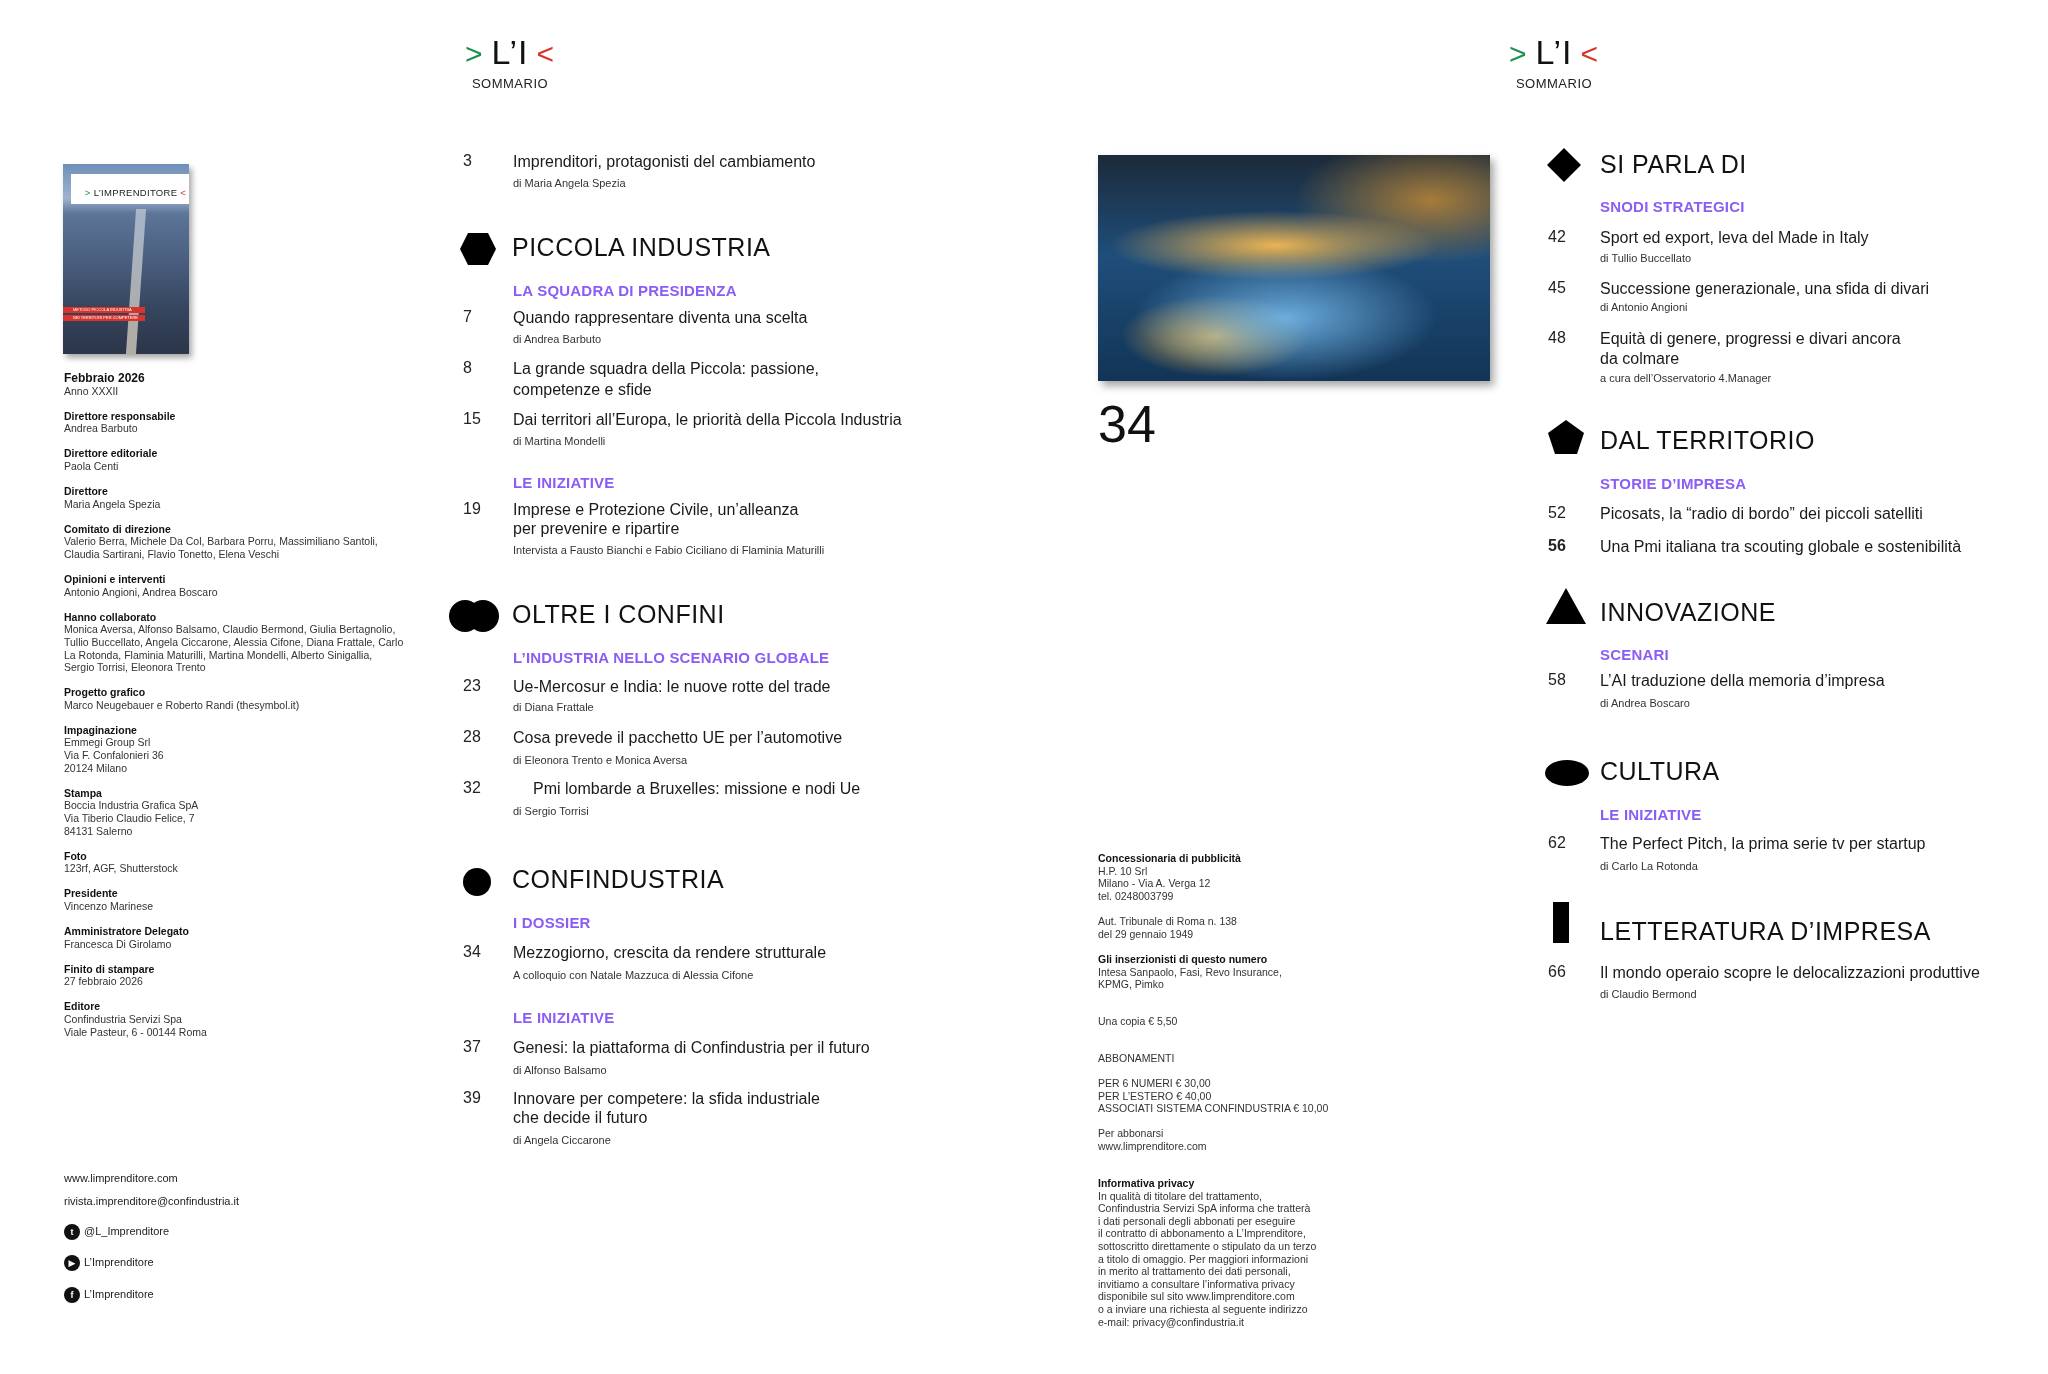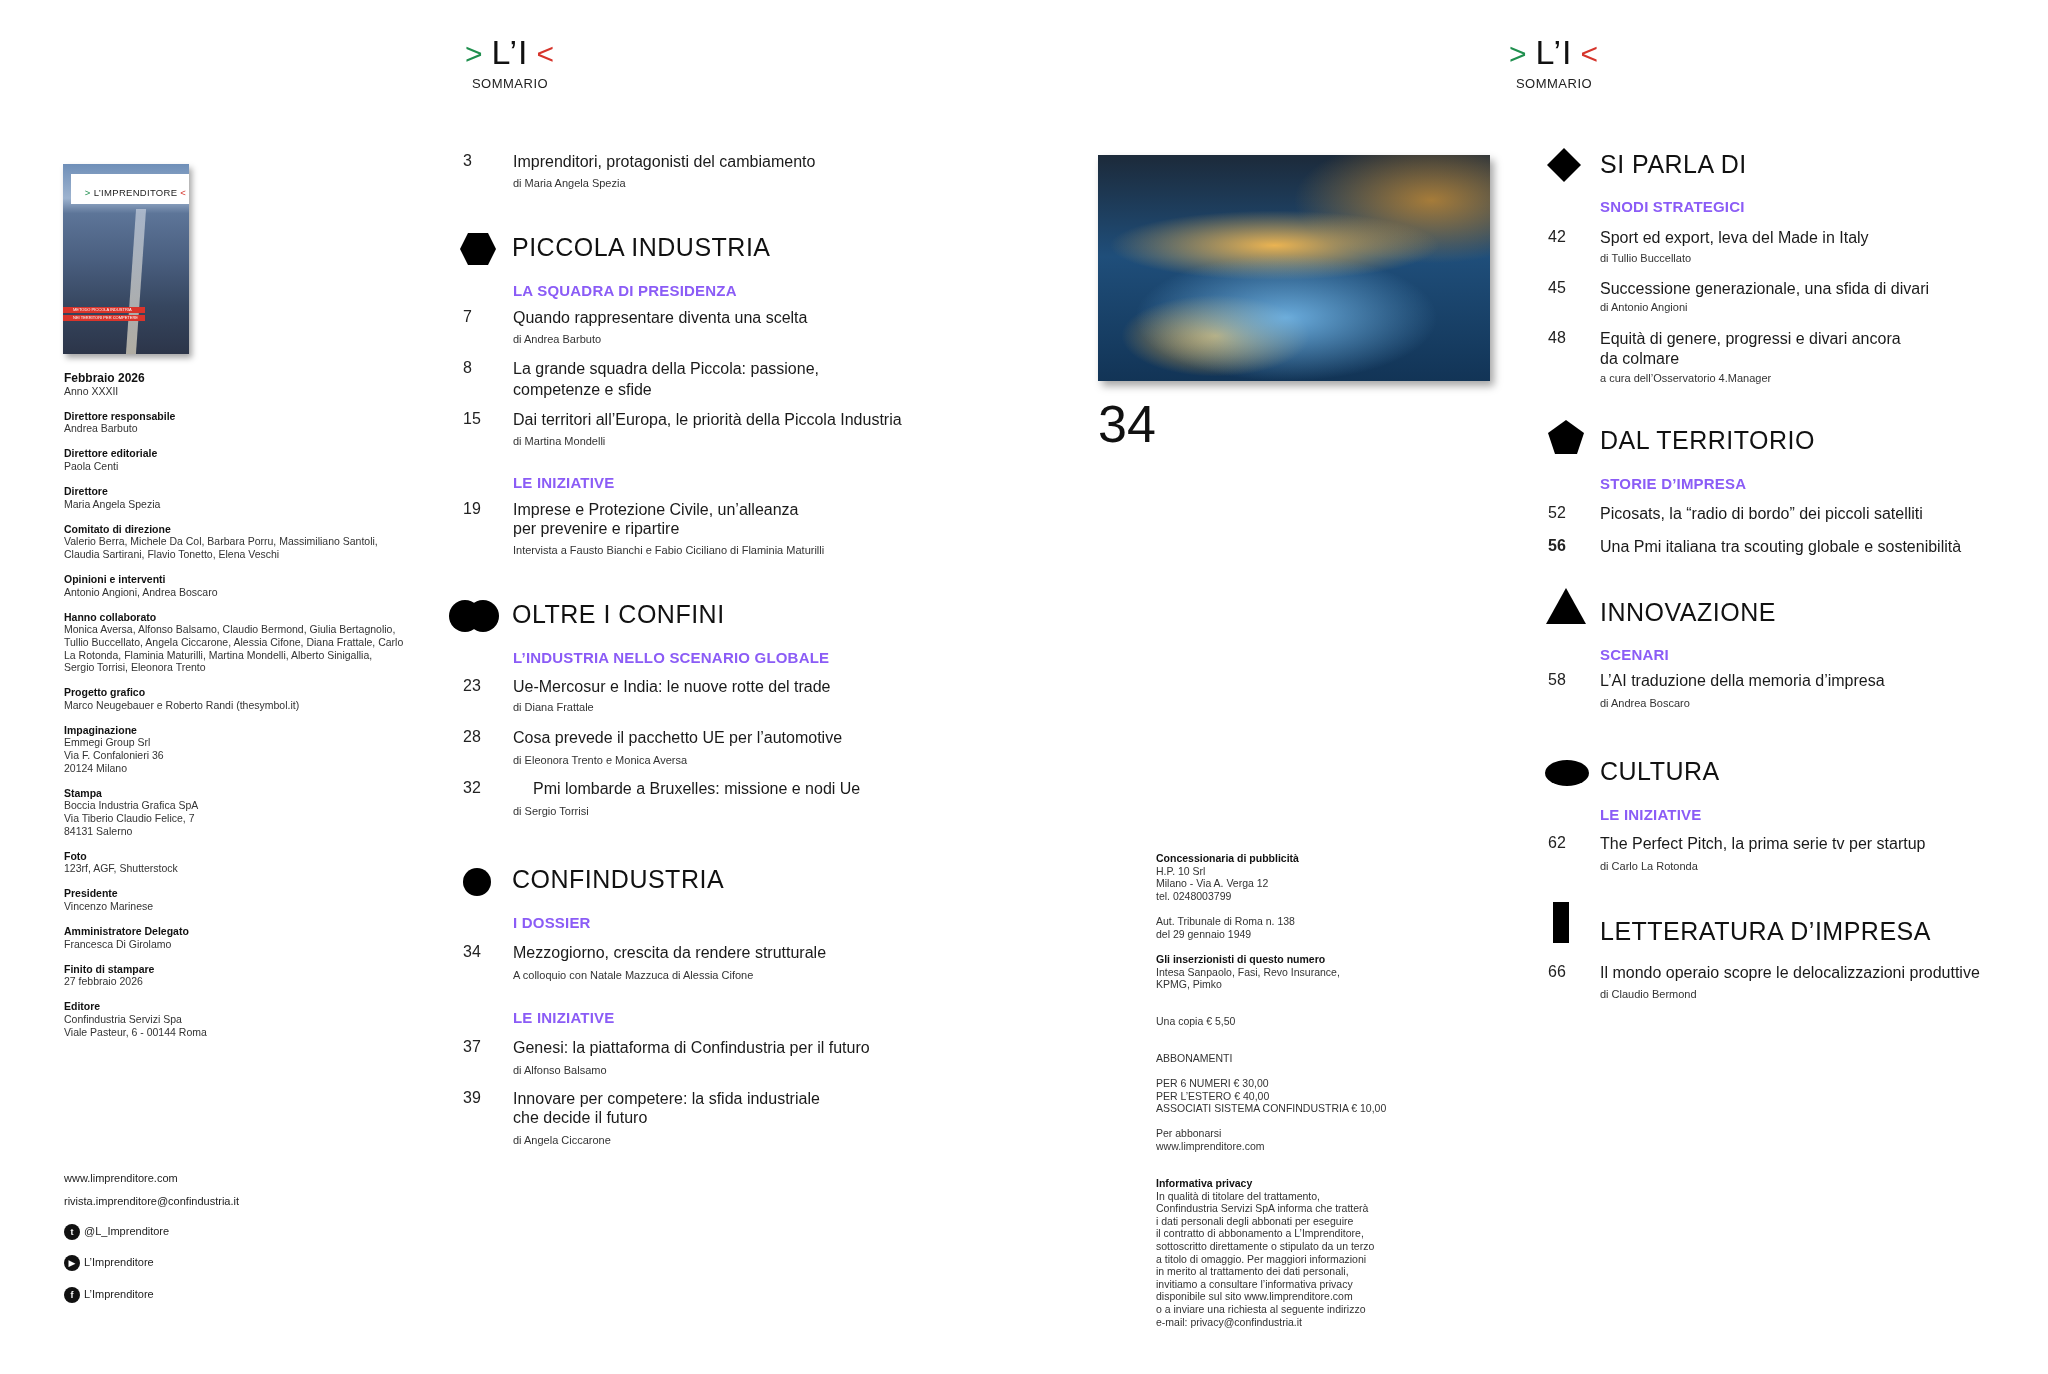--- a/index.html
+++ b/index.html
@@ -56,21 +56,21 @@
     box-shadow:4px 5px 8px rgba(0,0,0,0.35); overflow:hidden;
     background:
       radial-gradient(ellipse 55% 40% at 48% 72%, rgba(120,190,240,0.85), rgba(20,70,120,0) 70%),
       radial-gradient(ellipse 40% 30% at 30% 80%, rgba(240,180,70,0.9), rgba(240,180,70,0) 60%),
       radial-gradient(ellipse 60% 22% at 45% 40%, rgba(245,185,80,0.95), rgba(245,185,80,0) 70%),
       radial-gradient(ellipse 50% 40% at 85% 20%, rgba(200,140,50,0.8), rgba(0,0,0,0) 70%),
       linear-gradient(180deg,#1c2a3a 0%,#1f4e7a 45%,#123456 100%);
   }
   .photo-num { position:absolute; left:1098px; top:396px; font-size:52px; font-weight:300; color:#111; line-height:56px; }
 
-  .pub { position:absolute; left:1156px; font-size:10.5px; line-height:12.6px; color:#333; width:260px; }
+  .pub { position:absolute; left:1098px; font-size:10.5px; line-height:12.6px; color:#333; width:260px; }
   .pub .lbl { font-weight:bold; color:#111; }
 </style>
 </head>
 <body>
 
 <div class="logo" style="left:440px; top:34px;">
   <div class="mark"><span class="gt">&gt;</span><span class="li">L’I</span><span class="lt">&lt;</span></div>
   <div class="sub">SOMMARIO</div>
 </div>
 <div class="logo" style="left:1484px; top:34px;">

